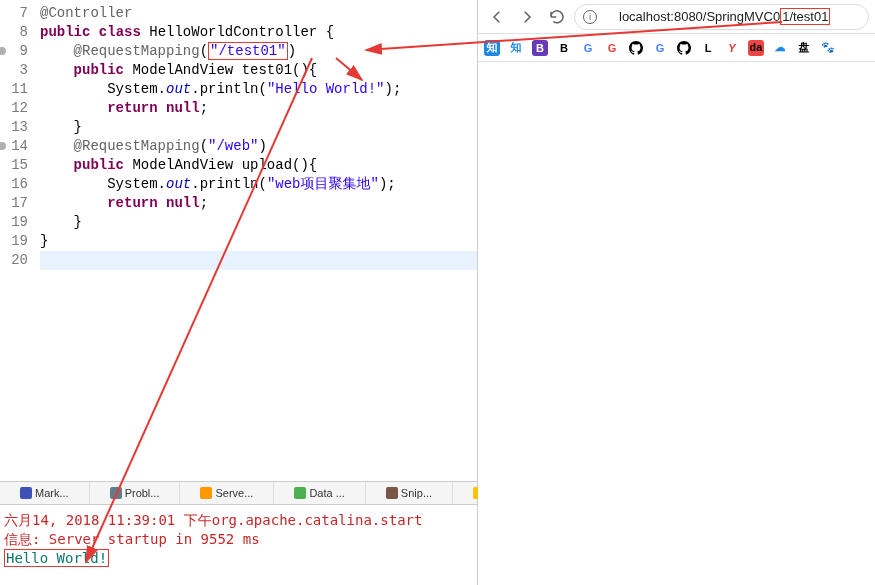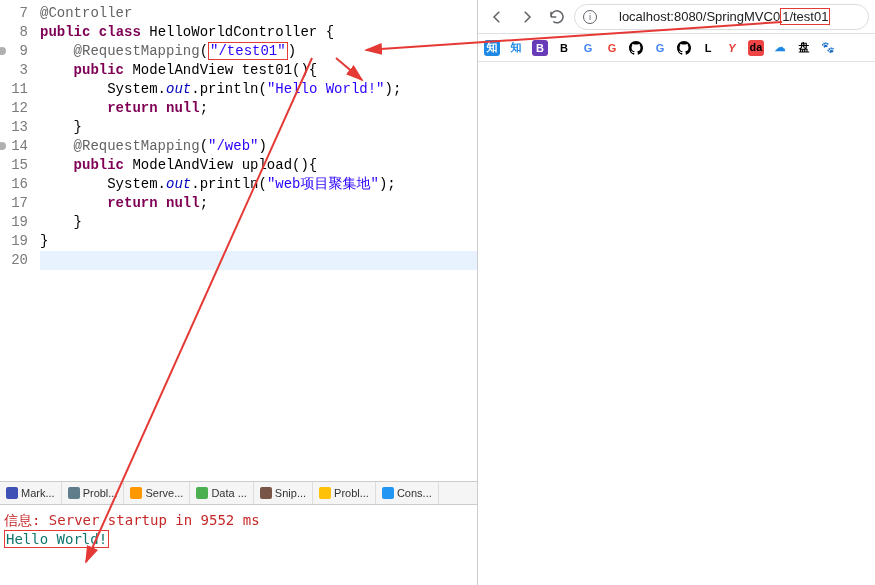--- a/index.html
+++ b/index.html
@@ -62,21 +62,21 @@
     border-bottom: 1px solid #ccc;
     display: flex;
     align-items: center;
     font-family: "Segoe UI", Tahoma, sans-serif;
     font-size: 11px;
     color: #333;
     background: #f5f5f5;
   }
   .tab {
     display:flex; align-items:center; gap:3px;
-    padding: 0 6px; height:100%;
+    padding: 0 20px; height:100%;
     border-right:1px solid #ddd;
     white-space: nowrap;
   }
   .console {
     height: 80px;
     padding: 6px 4px;
     font-family: Consolas, monospace;
     font-size: 14px;
     line-height: 19px;
     background:#fff;
@@ -180,20 +180,21 @@
         <div class="tab">
           <span style="width: 12px; height: 12px; background: rgb(255, 193, 7); display: inline-block; border-radius: 2px;"></span>
           <span>Probl...</span>
         </div>
         <div class="tab">
           <span style="width: 12px; height: 12px; background: rgb(33, 150, 243); display: inline-block; border-radius: 2px;"></span>
           <span>Cons...</span>
         </div>
       </div>
     <div class="console">
+      <div class="red">六月14, 2018 11:39:01 下午org.apache.catalina.start</div>
       <div class="red">信息: Server startup in 9552 ms</div>
       <div class="out"><span class="box-red">Hello World!</span></div>
     </div>
   </div>
 
   <div class="browser">
     <div class="toolbar">
       <div class="nav-btn">
         <svg viewBox="0 0 24 24">
             <path d="M15 5l-7 7 7 7"></path>

